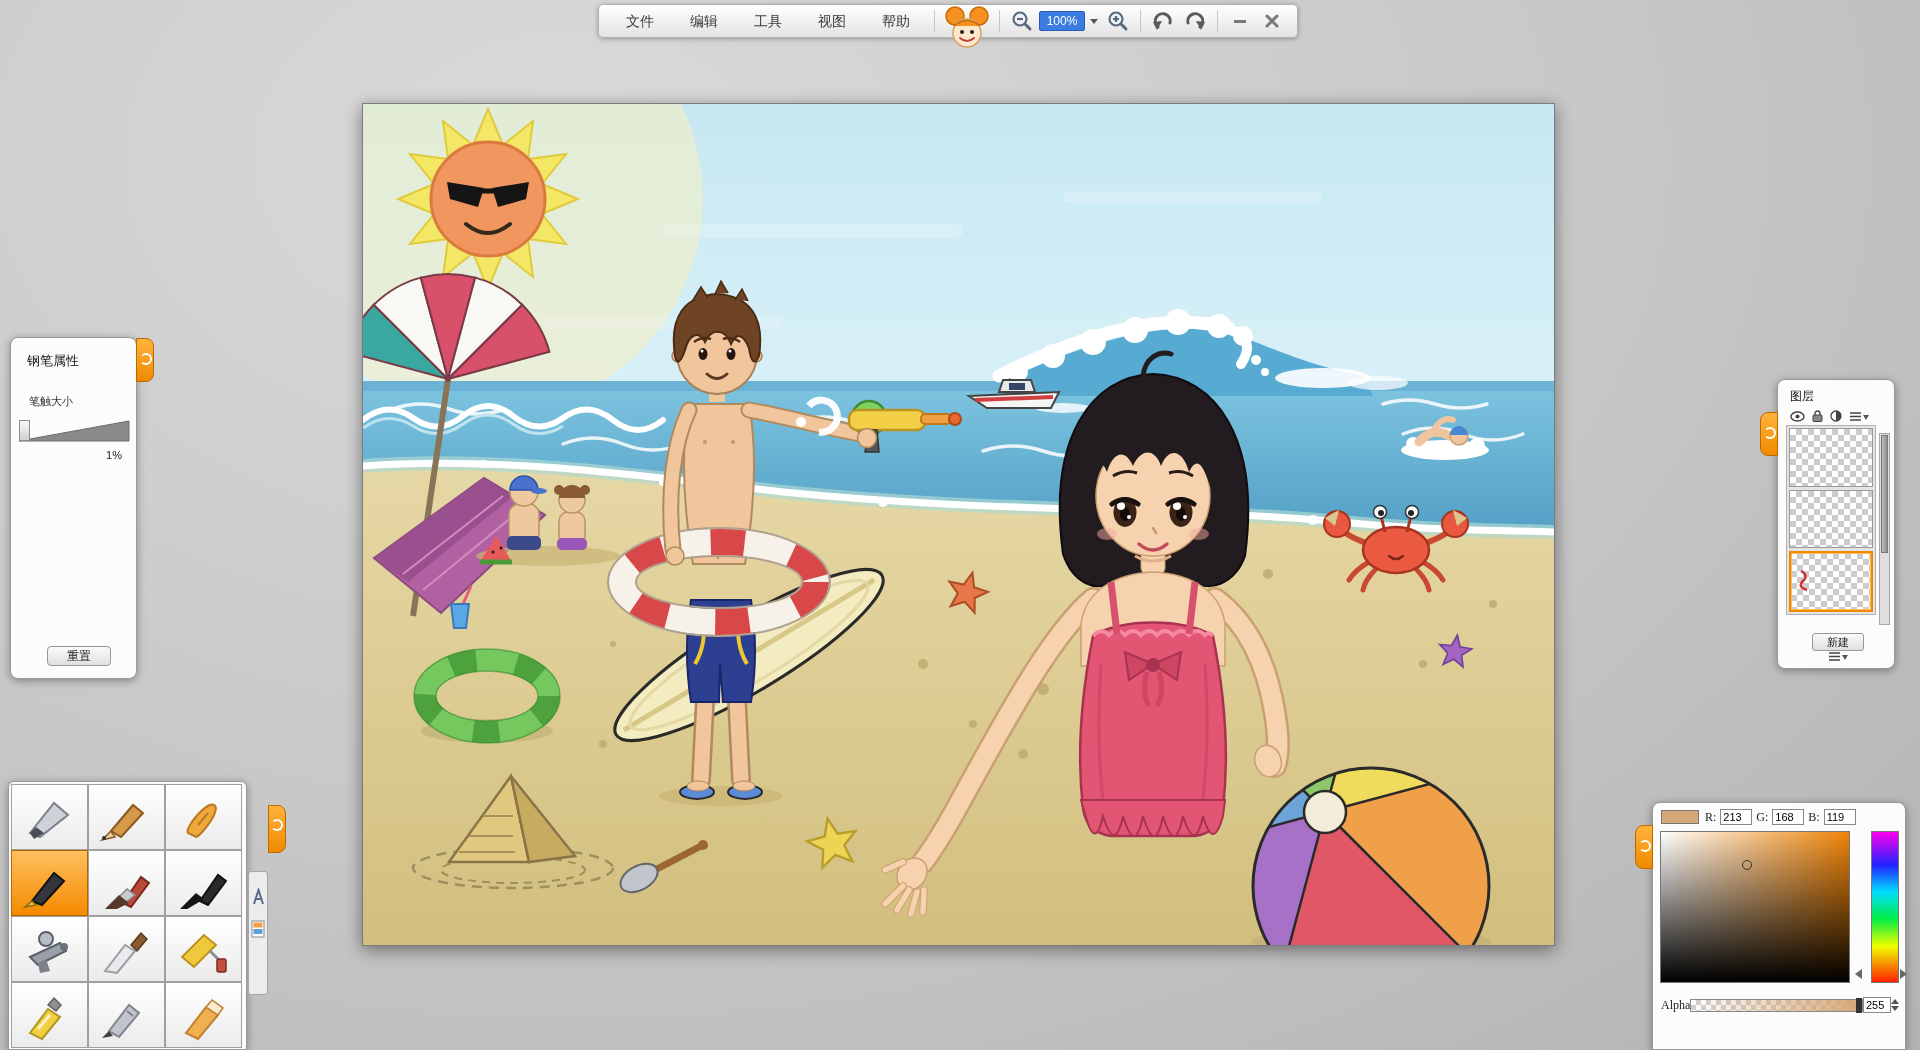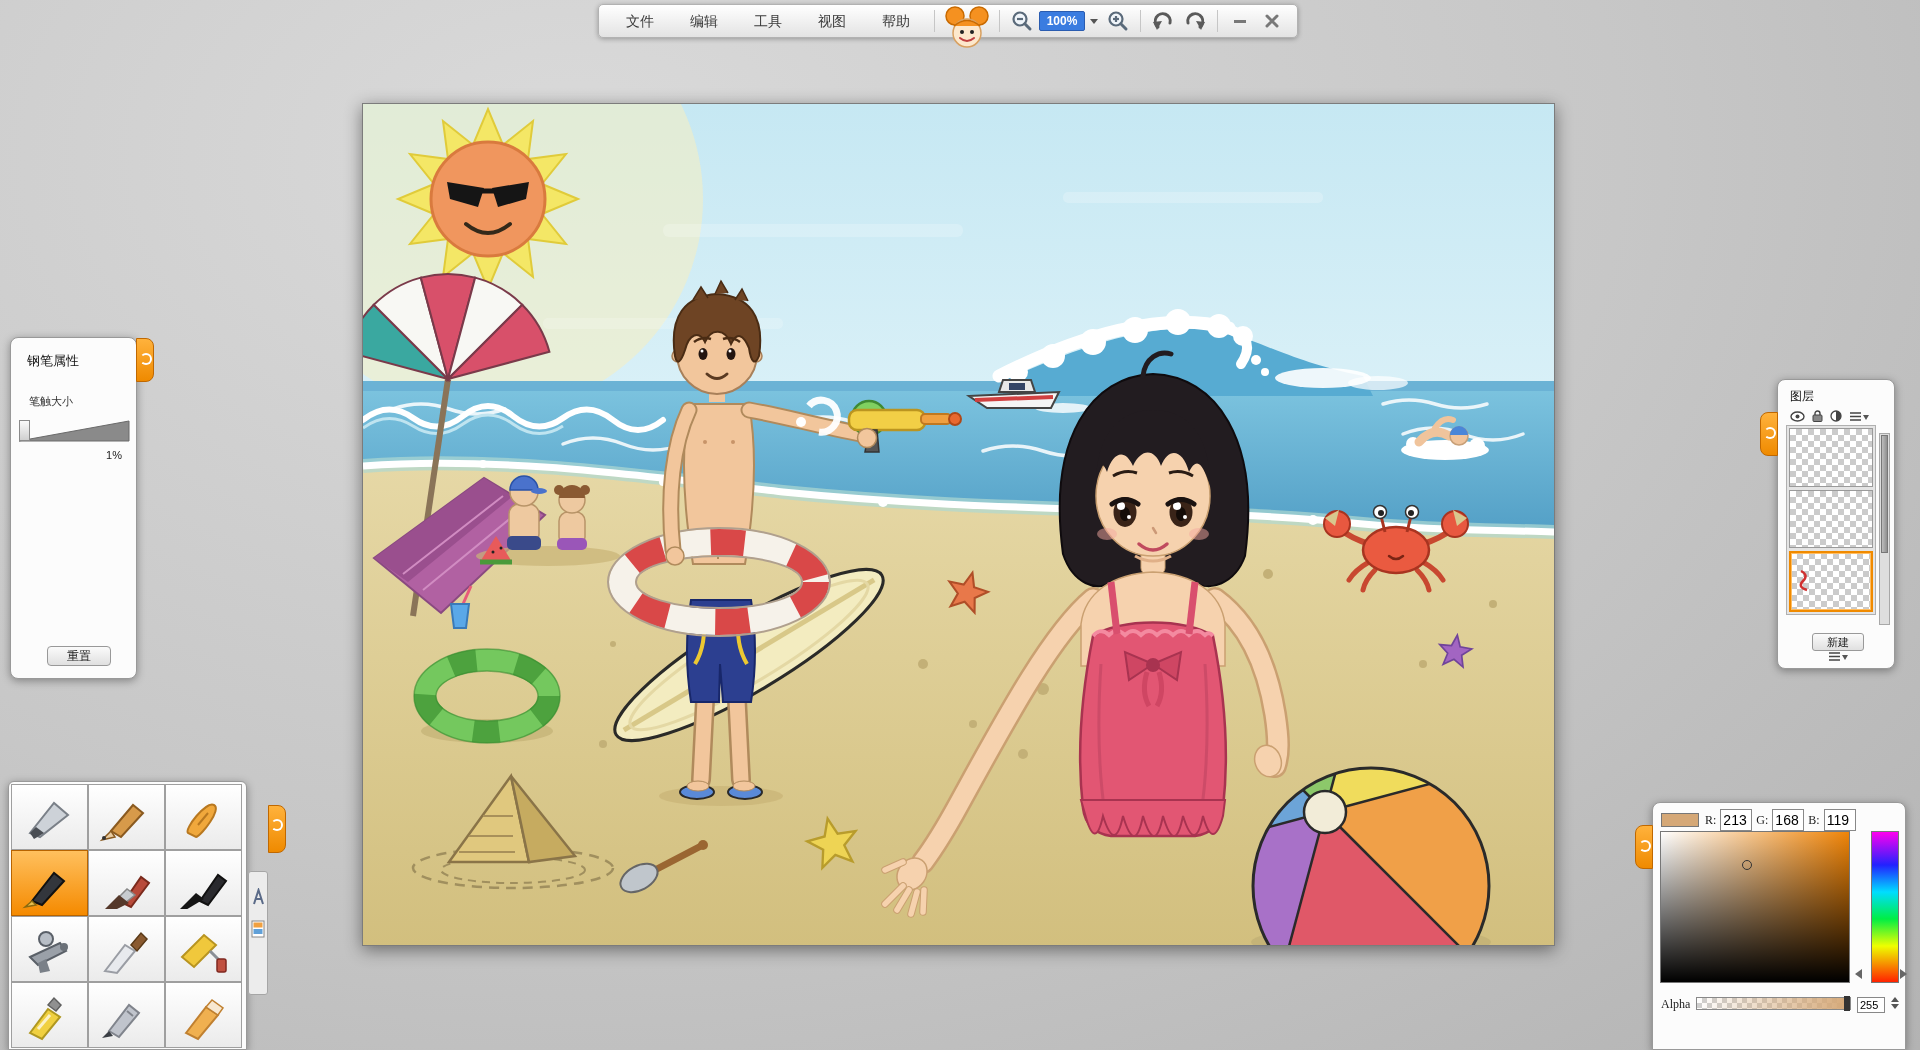--- a/index.html
+++ b/index.html
@@ -10,21 +10,21 @@
   
   .toolbar { position:absolute; left:598px; top:4px; height:34px; display:flex; align-items:center;
     background:linear-gradient(#ffffff,#e3e3e3); border:1px solid #b2b2b2; border-radius:5px;
     box-shadow:0 1px 5px rgba(0,0,0,.3); padding:0 10px; gap:2px; z-index:50; }
   .menu-item { padding:0 17px; height:32px; line-height:32px; font-size:14px; color:#3a3a3a; cursor:default; }
   .tb-sep { width:1px; height:22px; background:#c6c6c6; margin:0 5px; }
   .tb-btn { width:30px; height:26px; display:flex; align-items:center; justify-content:center; border-radius:4px; }
   .mascot-slot { position:relative; width:50px; height:34px; }
   .mascot-slot svg { position:absolute; left:2px; top:1px; overflow:visible; }
   .zoom-field { width:46px; height:20px; background:#3a7ce0; border:1px solid #2a5cb0; border-radius:2px;
-    color:#fff; font-weight:bold; font-size:12px; text-align:center; }
+    color:#fff; font-weight:normal; font-size:12px; text-align:center; }
   .caret { width:0; height:0; border-left:4px solid transparent; border-right:4px solid transparent; border-top:5px solid #555; margin:0 3px; }
 
   
   .canvas { position:absolute; left:362px; top:103px; width:1193px; height:843px; background:#fff;
     border:1px solid #7c7c7c; box-shadow:0 4px 16px rgba(0,0,0,.45); overflow:hidden; }
   .canvas svg { display:block; }
 
   
   .panel { position:absolute; background:#fcfcfc; border:1px solid #999; border-radius:8px;
     box-shadow:0 2px 9px rgba(0,0,0,.35); }
@@ -73,30 +73,30 @@
   .layer-scroll .thumb { margin:1px; height:118px; background:linear-gradient(90deg,#bdbdbd,#8f8f8f); border:1px solid #777; }
   .layers-footer { position:absolute; left:10px; right:6px; bottom:6px; display:flex; justify-content:space-between; align-items:center;flex-direction:column; }
   .new-btn { width:52px; height:18px; font-size:11px; color:#222; background:linear-gradient(#fbfbfb,#e0e0e0);
     border:1px solid #999; border-radius:3px; }
 
   
   #color-panel { left:1652px; top:802px; width:254px; height:248px; border-radius:8px 8px 0 0; }
   .rgb-row { display:flex; align-items:center; gap:4px; margin:6px 6px 0 8px;
     font-family:"Liberation Serif",serif; font-size:12px; color:#222; }
   .swatch { width:38px; height:14px; background:#d5a877; border:1px solid #777; margin-right:2px; }
-  .rgb-input { width:32px; height:22px; font-size:14px; border:1px solid #888; padding:0 2px; }
+  .rgb-input { width:32px; height:16px; font-size:11px; border:1px solid #888; padding:0 2px; }
   .sv-square { position:absolute; left:7px; top:28px; width:190px; height:152px; border:1px solid #777;
     background:linear-gradient(to bottom, rgba(0,0,0,0), #000), linear-gradient(to right, #fff, #ef8408); }
   .sv-cursor { position:absolute; left:81px; top:28px; width:10px; height:10px; border:1.5px solid #333; border-radius:50%; }
   .hue-strip { position:absolute; left:218px; top:28px; width:28px; height:152px; border:1px solid #777;
     background:linear-gradient(to bottom,#ff00ee,#2222ff 22%,#00ddff 40%,#00ee44 58%,#eeff00 76%,#ff2200 100%); }
   .mini-arrow { position:absolute; width:0; height:0; border-top:5px solid transparent; border-bottom:5px solid transparent; }
   .arrow-l { left:202px; top:166px; border-right:7px solid #666; }
   .arrow-r { left:247px; top:166px; border-left:7px solid #666; }
-  .alpha-row { position:absolute; left:8px; right:6px; top:194px; display:flex; align-items:flex-start; gap:6px;
+  .alpha-row { position:absolute; left:8px; right:6px; top:194px; display:flex; align-items:center; gap:0;
     font-family:"Liberation Serif",serif; font-size:12px; color:#222; }
   .alpha-track { flex:1; height:13px; border:1px solid #888; position:relative;
     background-image:linear-gradient(to right, rgba(213,168,119,0), rgba(213,168,119,1)),
       conic-gradient(#cfcfcf 0 25%, #fff 0 50%, #cfcfcf 0 75%, #fff 0);
     background-size:100% 100%, 10px 10px; }
   .alpha-handle { position:absolute; right:0; top:-2px; width:6px; height:15px; background:#333; }
   .alpha-input { width:28px; height:16px; font-size:11px; border:1px solid #888; padding:0 2px; }
   .spin { display:flex; flex-direction:column; gap:2px; }
   .spin i { width:0; height:0; border-left:4px solid transparent; border-right:4px solid transparent; display:block; }
   .spin .up { border-bottom:5px solid #555; } .spin .dn { border-top:5px solid #555; }

